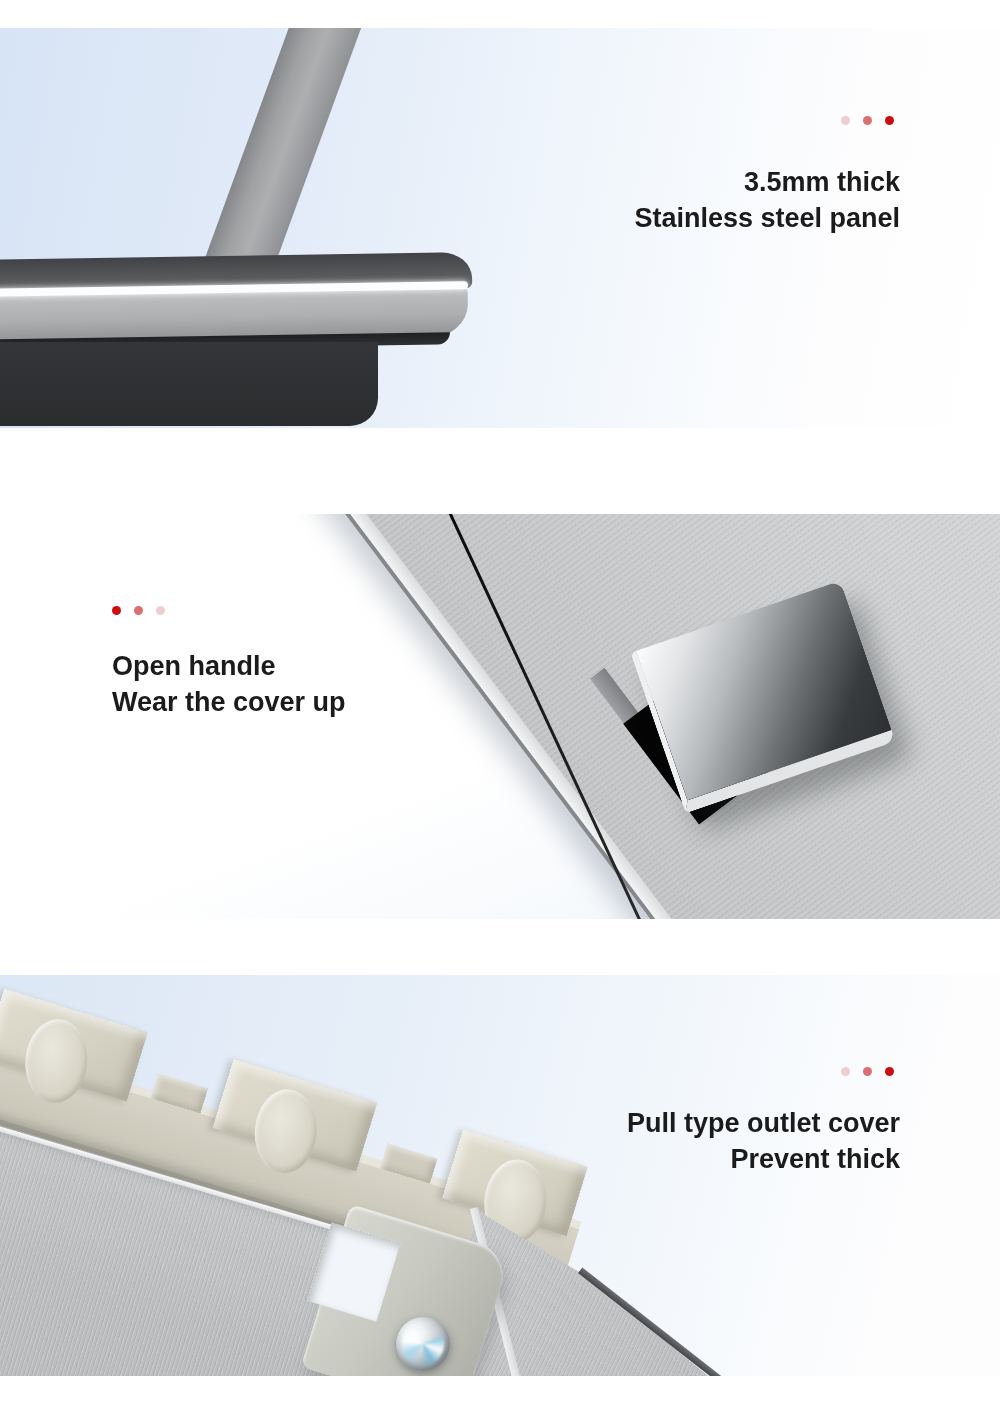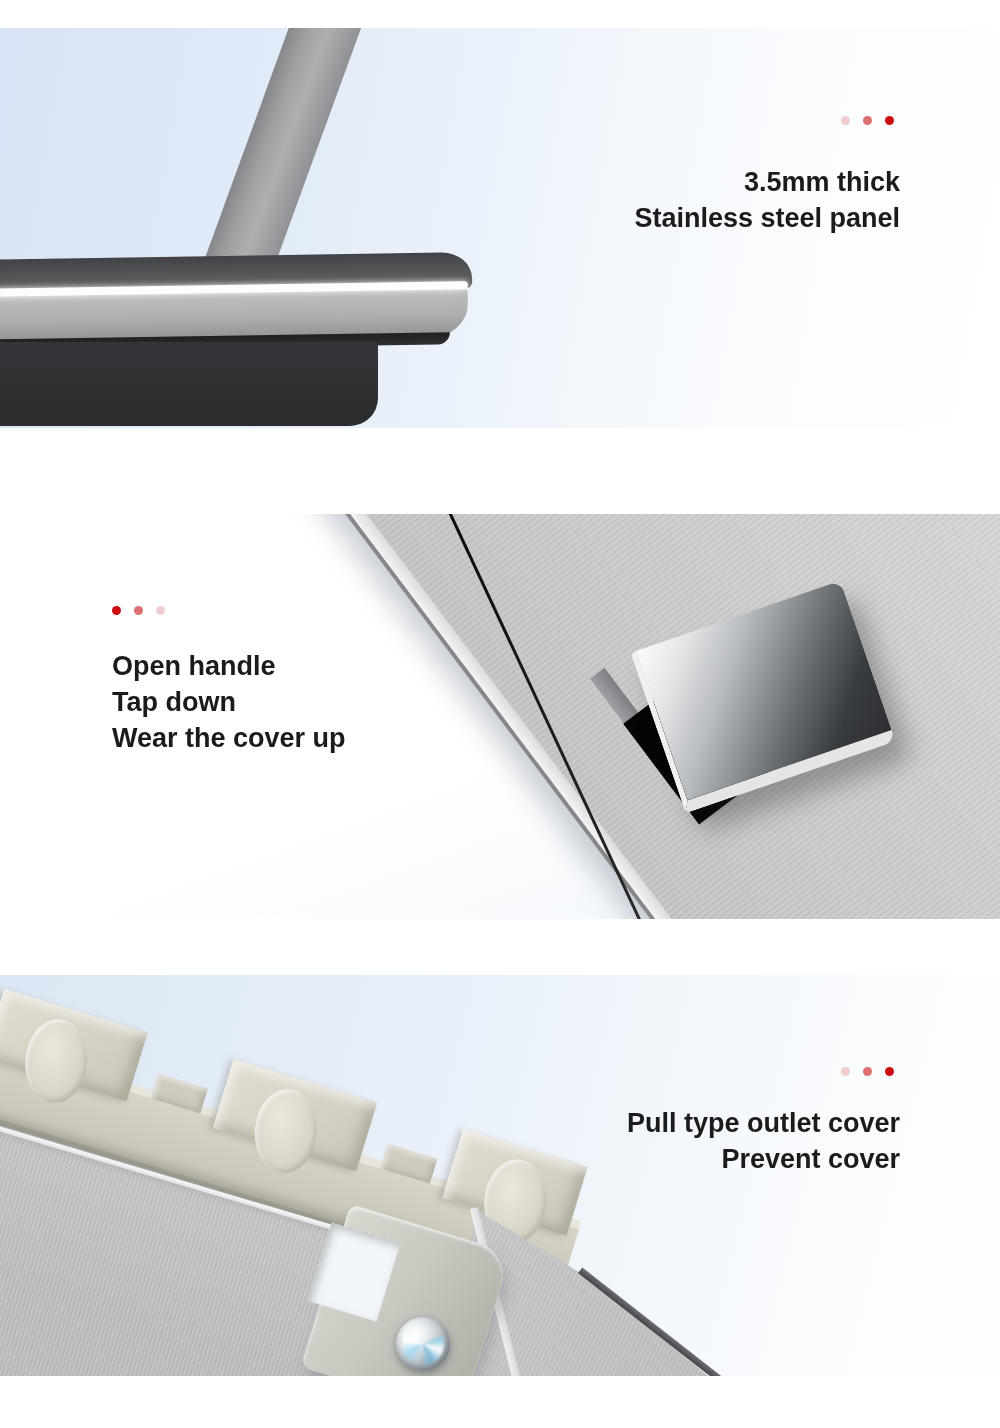--- a/index.html
+++ b/index.html
@@ -216,21 +216,20 @@
       <div class="slot"></div>
       <div class="plate"></div>
     </div>
     <div class="dots dots2">
       <span class="dot" style="background: rgb(203, 13, 17);"></span>
       <span class="dot" style="background: rgb(220, 111, 113);"></span>
       <span class="dot" style="background: rgb(240, 205, 209);"></span>
     </div>
     <div class="caption cap2">
       <span class="cap-line">Open handle</span>
-      <span class="cap-line">Tap down</span>
       <span class="cap-line">Wear the cover up</span>
     </div>
   </section>
 
   <section class="sec3">
     <div class="photo3">
       <div class="plastic-group">
         <div class="p-lip"></div>
         <div class="p-band"></div>
         <div class="p-band-edge"></div>
@@ -258,17 +257,17 @@
         <div class="screw-glint"></div>
       </div>
     </div>
     <div class="dots dots3">
       <span class="dot" style="background: rgb(240, 205, 209);"></span>
       <span class="dot" style="background: rgb(220, 111, 113);"></span>
       <span class="dot" style="background: rgb(203, 13, 17);"></span>
     </div>
     <div class="caption cap3">
       <span class="cap-line">Pull type outlet cover</span>
-      <span class="cap-line">Prevent cover</span>
+      <span class="cap-line">Prevent thick</span>
     </div>
   </section>
 
 </div>
 
 </body></html>

